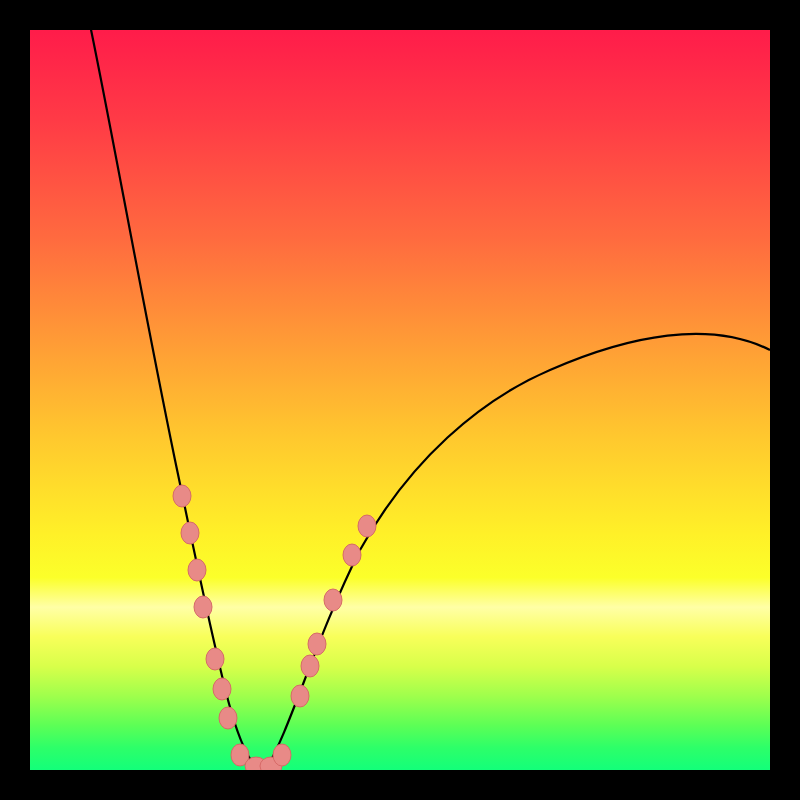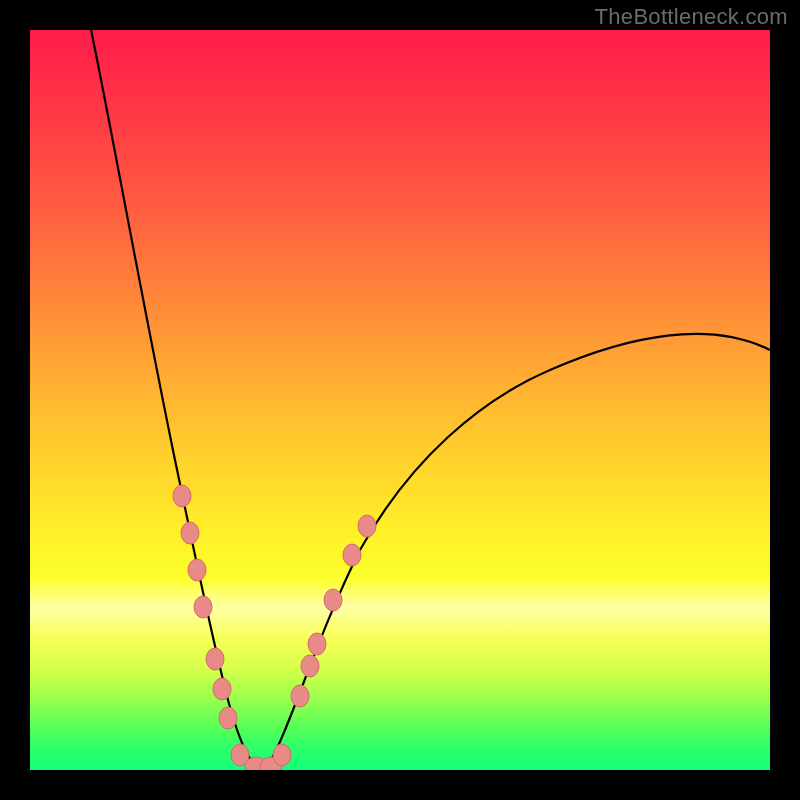--- a/index.html
+++ b/index.html
@@ -88,14 +88,13 @@
         <ellipse cx="252" cy="725" rx="9" ry="11" fill="#e88a87" stroke="#d66a67" stroke-width="1"></ellipse>
         <ellipse cx="270" cy="666" rx="9" ry="11" fill="#e88a87" stroke="#d66a67" stroke-width="1"></ellipse>
         <ellipse cx="280" cy="636" rx="9" ry="11" fill="#e88a87" stroke="#d66a67" stroke-width="1"></ellipse>
         <ellipse cx="287" cy="614" rx="9" ry="11" fill="#e88a87" stroke="#d66a67" stroke-width="1"></ellipse>
         <ellipse cx="303" cy="570" rx="9" ry="11" fill="#e88a87" stroke="#d66a67" stroke-width="1"></ellipse>
         <ellipse cx="322" cy="525" rx="9" ry="11" fill="#e88a87" stroke="#d66a67" stroke-width="1"></ellipse>
         <ellipse cx="337" cy="496" rx="9" ry="11" fill="#e88a87" stroke="#d66a67" stroke-width="1"></ellipse>
       </g>
     </svg>
   </div>
-  <div class="watermark">TheBottleneck.com</div>
 </div>
 
 </body></html>

